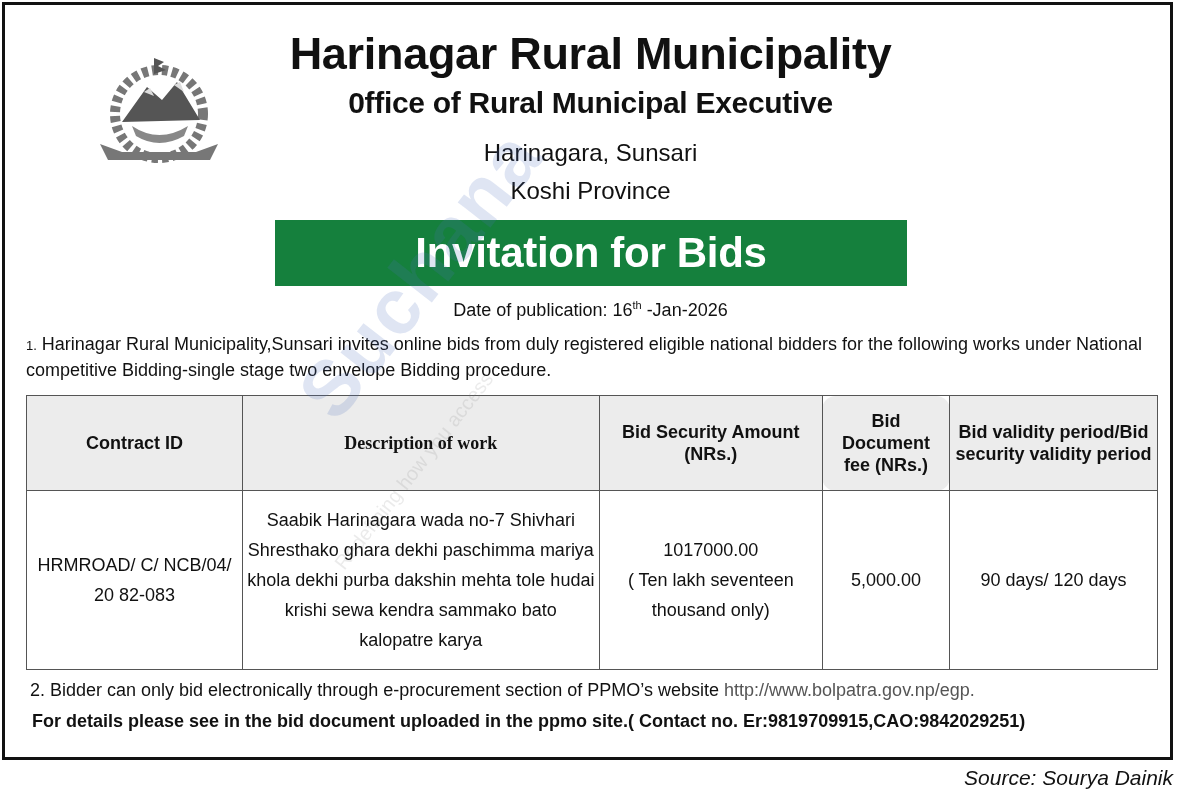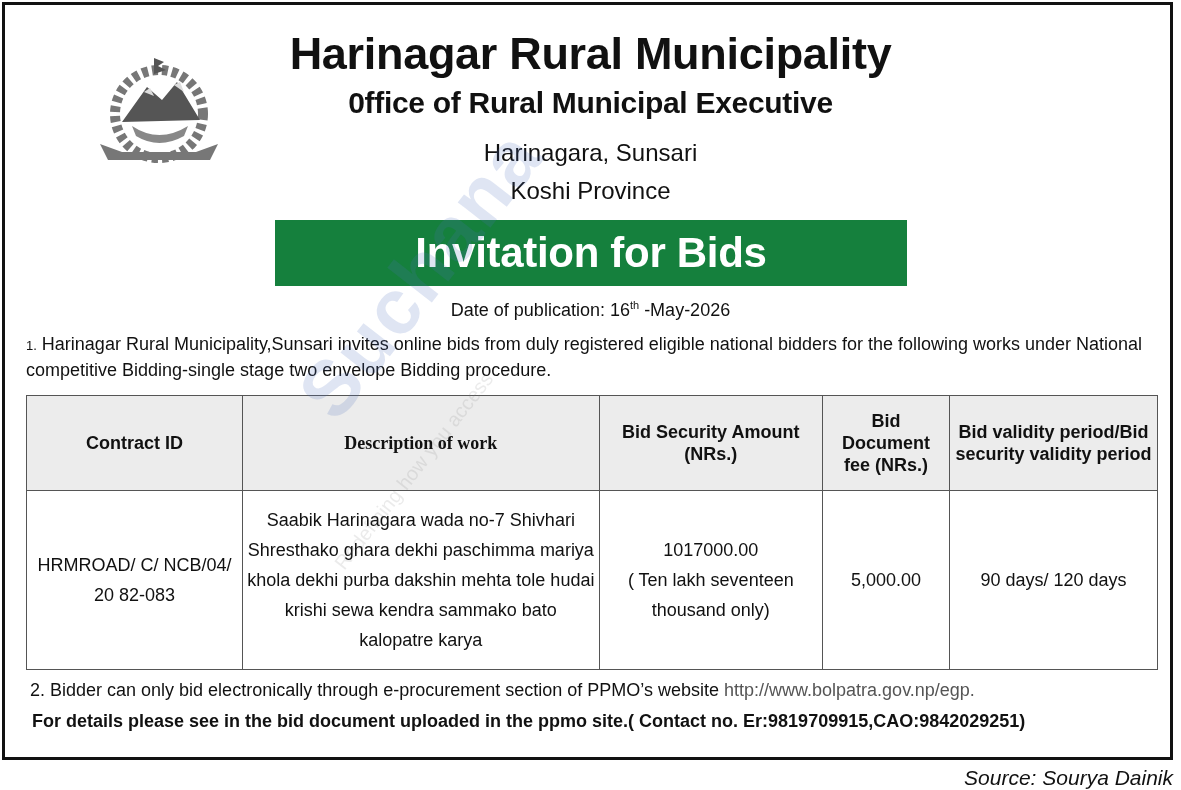--- a/index.html
+++ b/index.html
@@ -18,21 +18,21 @@
             font-size: 42px; line-height: 66px; letter-spacing: -0.3px; }
   .pubdate { position: absolute; left: 0; top: 299px; width: 1181px; text-align: center; font-size: 18px; }
   .pubdate sup { font-size: 11px; }
   .para1 { position: absolute; left: 26px; top: 332px; width: 1140px; font-size: 18px; line-height: 25px; }
   .para1 .num { font-size: 13px; }
   table.bids { position: absolute; left: 26px; top: 395px; width: 1132px; height: 275px;
                border-collapse: collapse; font-size: 18px; }
   table.bids th, table.bids td { border: 1.5px solid #555; text-align: center; vertical-align: middle; padding: 2px 4px; }
   table.bids th { background: #ececec; font-weight: bold; height: 90px; line-height: 22px; font-size: 18px; }
   table.bids td { line-height: 30px; }
-  .c1 { width: 214px; } .c2 { width: 364px; font-family: Liberation Serif, serif; } .c3 { width: 222px; } .c4 { width: 120px; } .c5 { width: 206px; }
+  .c1 { width: 214px; } .c2 { width: 364px; font-family: Liberation Serif, serif; } .c3 { width: 222px; } .c4 { width: 120px; border-radius: 14px; } .c5 { width: 206px; }
   .para2 { position: absolute; left: 30px; top: 678px; font-size: 18px; line-height: 25px; }
   .para3 { position: absolute; left: 32px; top: 709px; font-size: 18px; line-height: 25px; font-weight: bold; }
   .url { color: #555; text-align: center; }
   .source { position: absolute; right: 8px; top: 766px; font-size: 21px; font-style: italic; }
   .wm { position: absolute; left: 280px; top: 380px; font-size: 78px; font-weight: bold; color: rgba(80,110,190,0.18);
         transform: rotate(-52deg); transform-origin: left top; pointer-events: none; letter-spacing: 2px; }
   .wm2 { position: absolute; left: 330px; top: 560px; font-size: 20px; color: rgba(120,120,120,0.15);
          transform: rotate(-52deg); transform-origin: left top; pointer-events: none; }
 </style>
 </head>
@@ -55,21 +55,21 @@
 </div>
 
 <div class="hdr h1">Harinagar Rural Municipality</div>
 <div class="hdr h2">0ffice of Rural Municipal Executive</div>
 <div class="hdr h3">Harinagara, Sunsari</div>
 <div class="hdr h4">Koshi Province</div>
 
 <div class="banner">Invitation for Bids</div>
 
 <div class="pubdate">
-  <span>Date of publication: 16</span><sup>th</sup><span> -May-2026</span>
+  <span>Date of publication: 16</span><sup>th</sup><span> -Jan-2026</span>
 </div>
 
 <div class="para1">
   <span class="num">1.</span><span> Harinagar Rural Municipality,Sunsari invites online bids from duly registered eligible national bidders for the following works under National competitive Bidding-single stage two envelope Bidding procedure.</span>
 </div>
 
 <table class="bids">
   <thead>
     <tr>
       <th class="c1">Contract ID</th>

